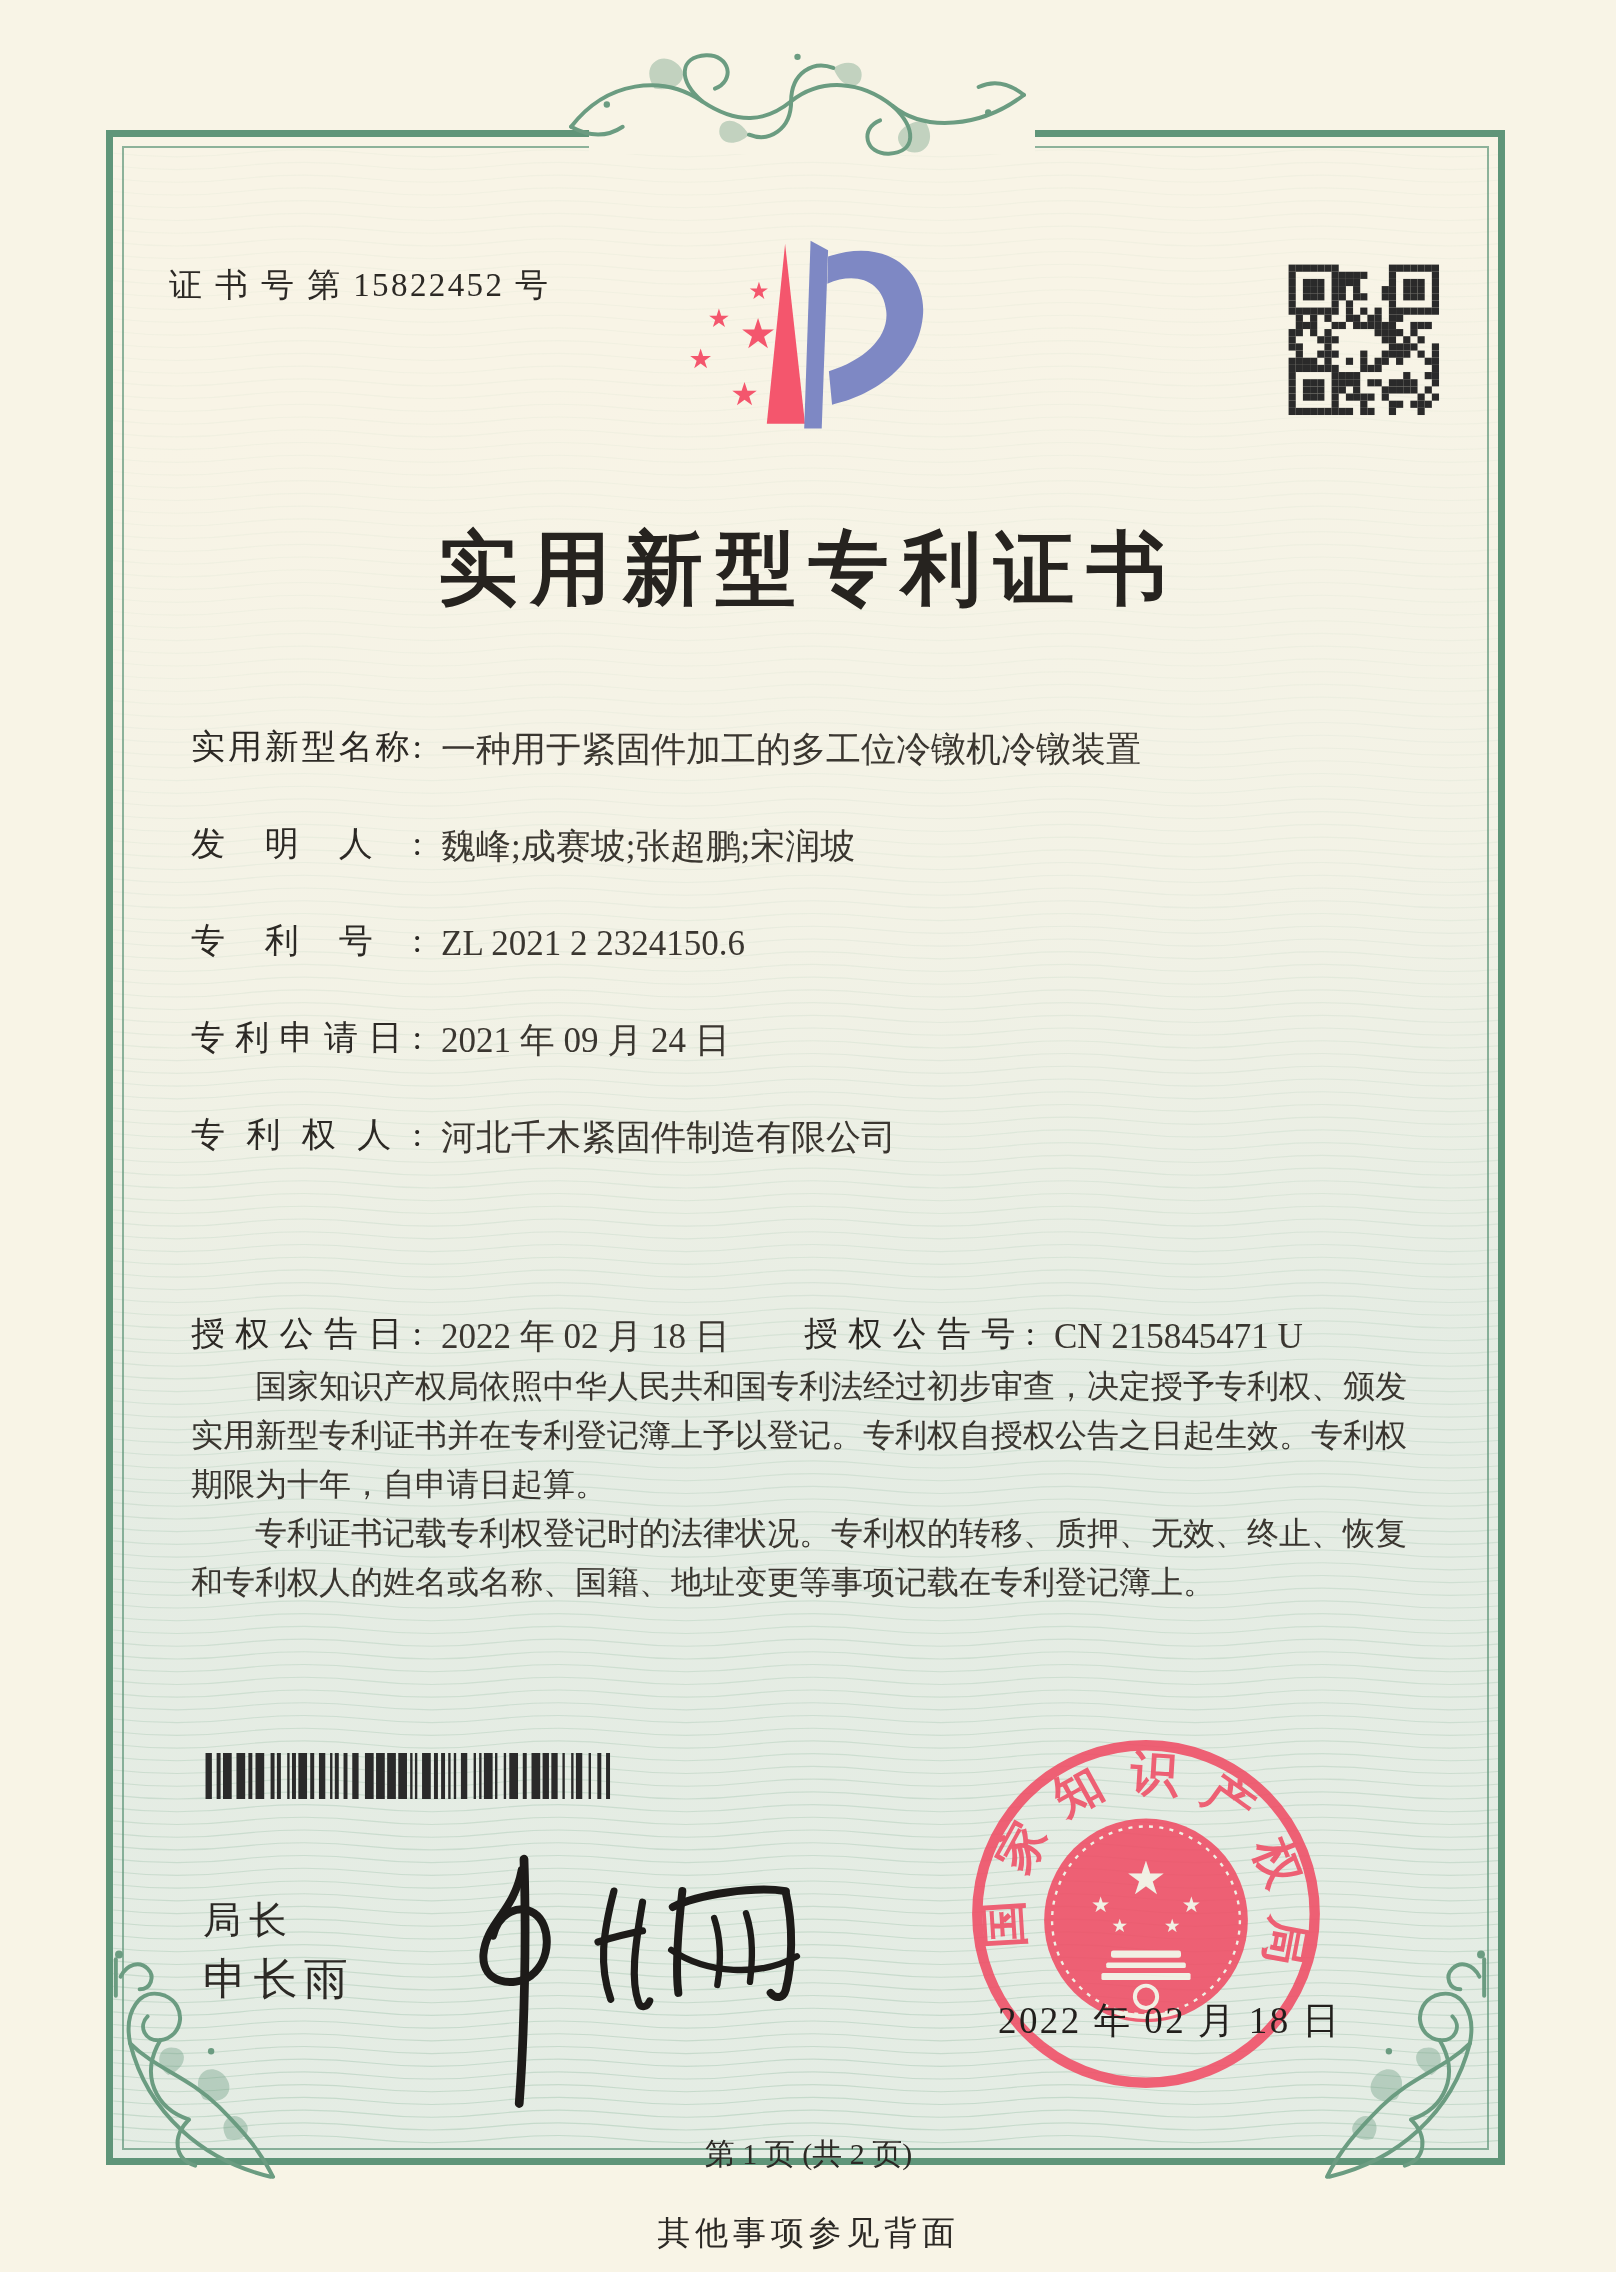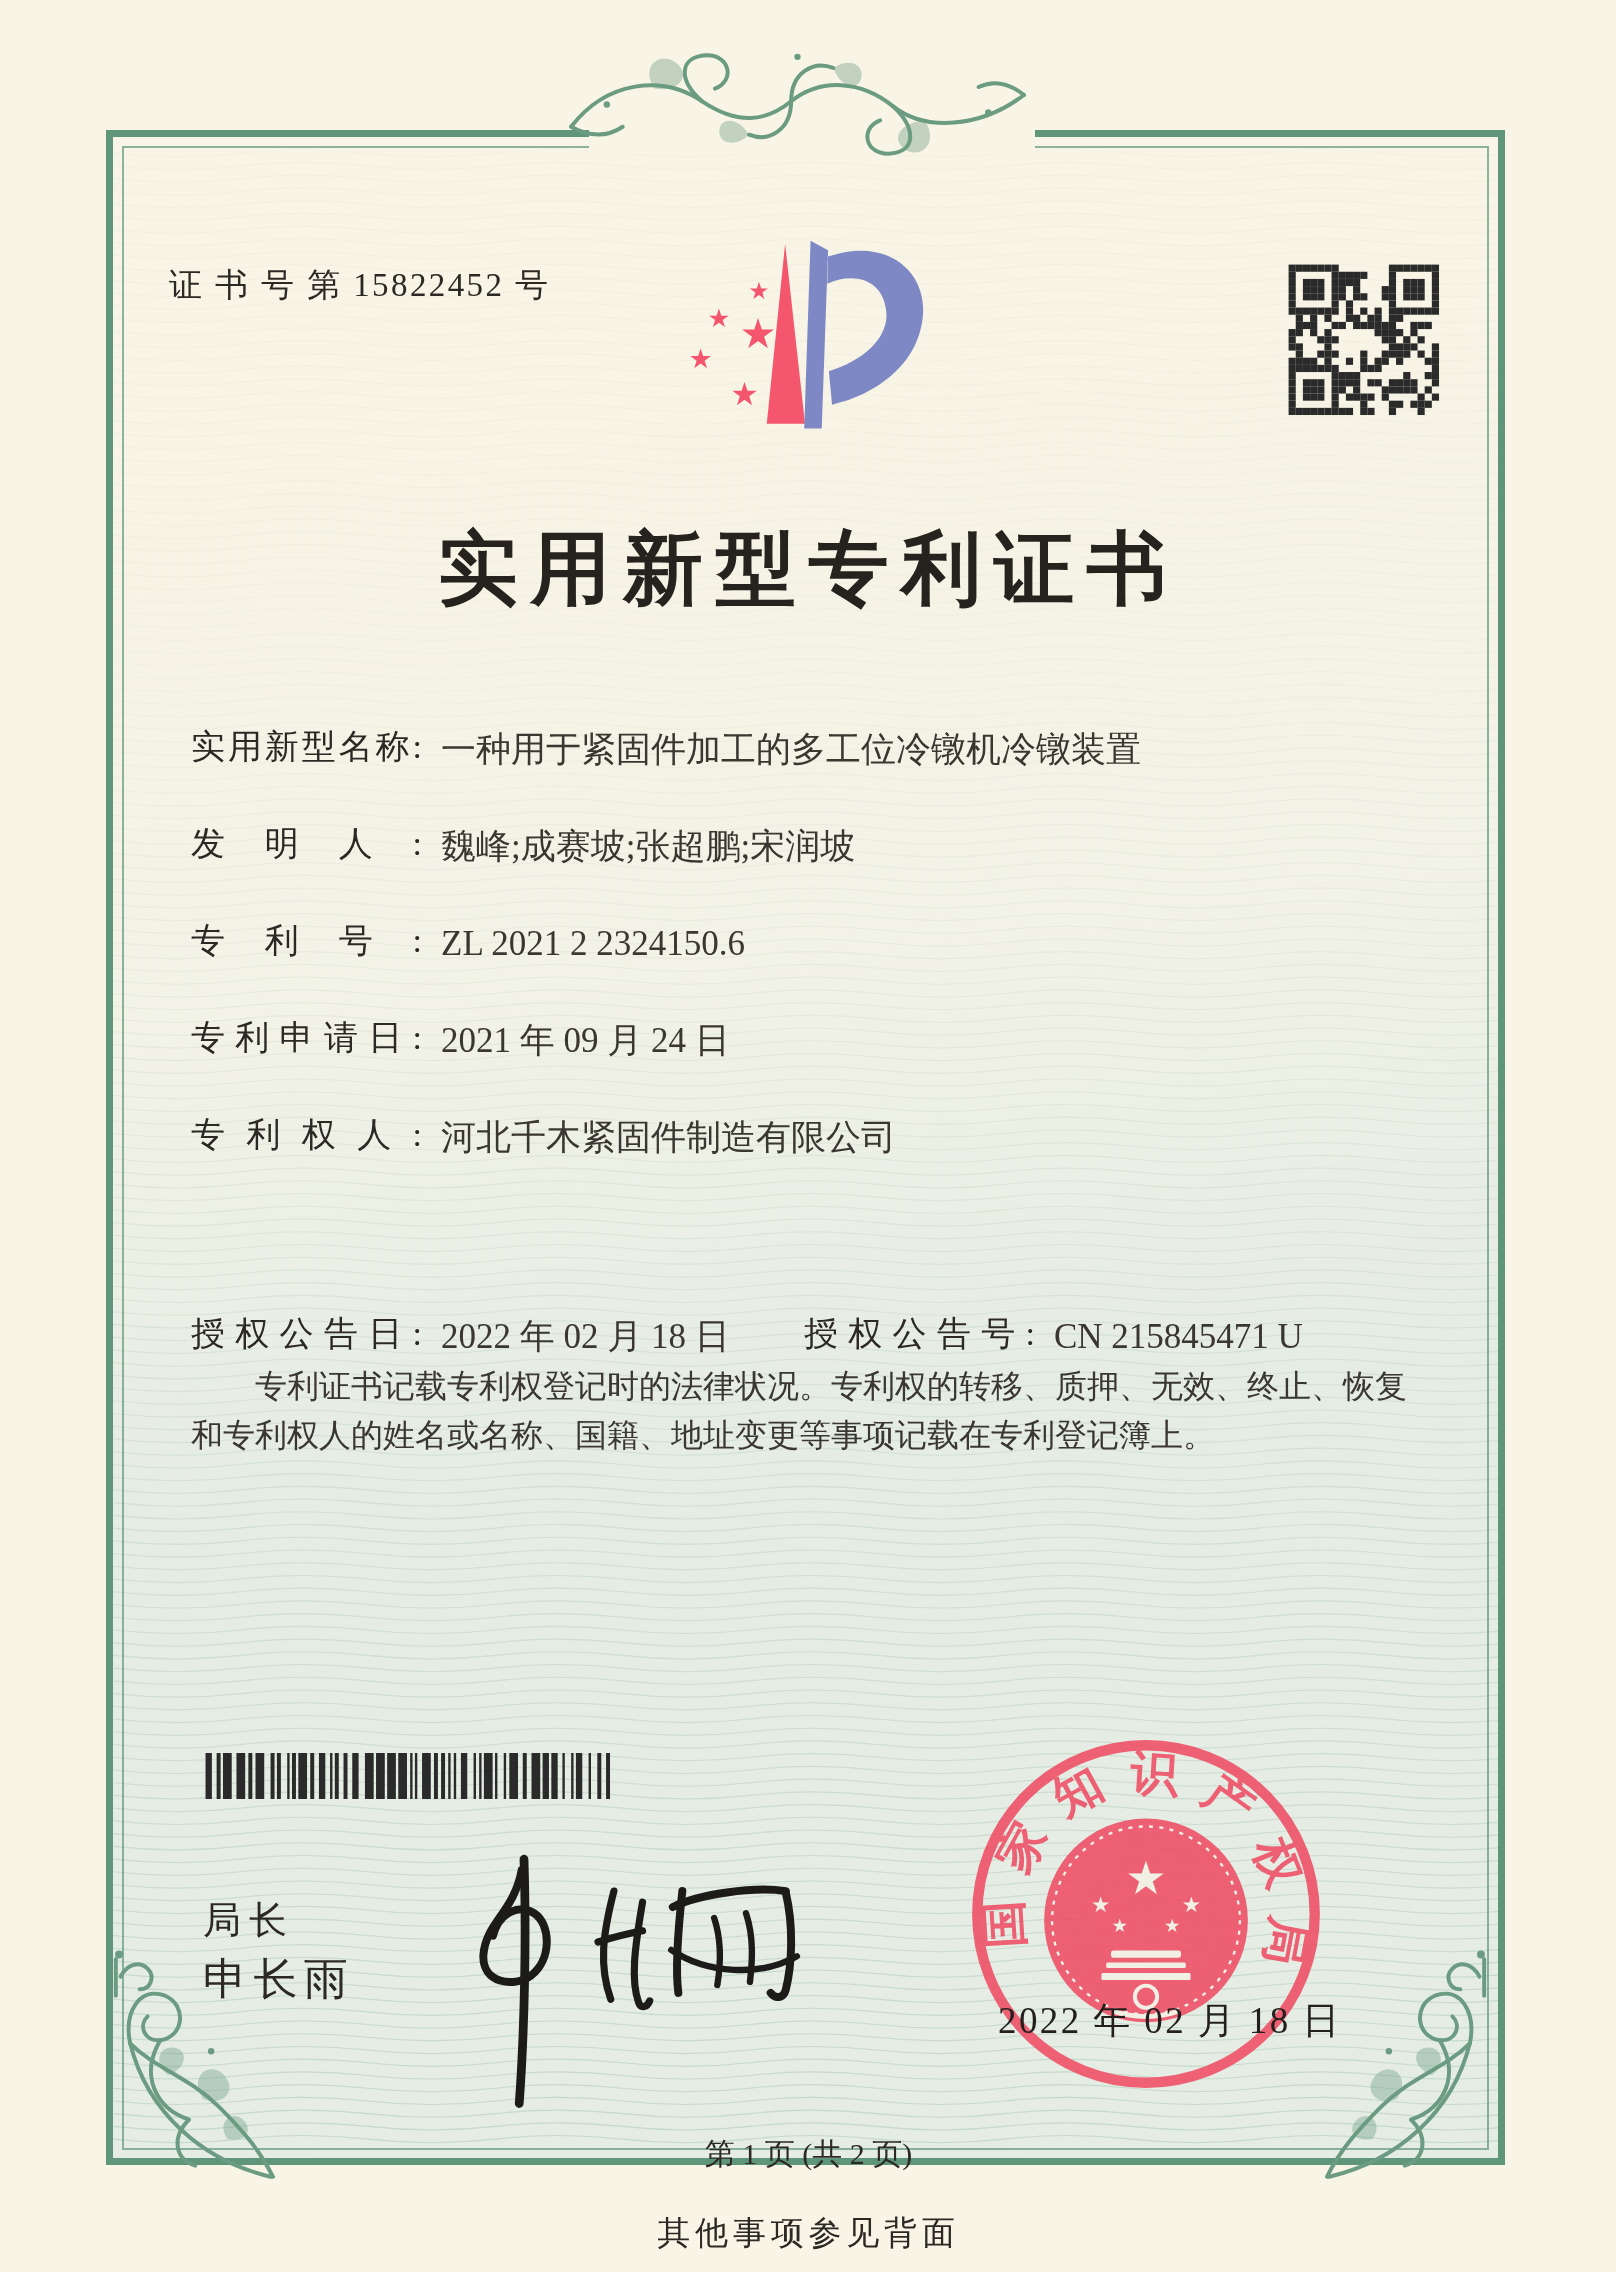--- a/index.html
+++ b/index.html
@@ -560,20 +560,21 @@
   <div class="frow2" style="left:191px;top:1311px">
     <span class="flabel">授权公告日:</span>
     <span class="fvalue">2022 年 02 月 18 日</span>
   </div>
   <div class="frow2" style="left:804px;top:1311px">
     <span class="flabel">授权公告号:</span>
     <span class="fvalue">CN 215845471 U</span>
   </div>
 
   <div class="paras">
+    <p>国家知识产权局依照中华人民共和国专利法经过初步审查，决定授予专利权、颁发实用新型专利证书并在专利登记簿上予以登记。专利权自授权公告之日起生效。专利权期限为十年，自申请日起算。</p>
     <p>专利证书记载专利权登记时的法律状况。专利权的转移、质押、无效、终止、恢复和专利权人的姓名或名称、国籍、地址变更等事项记载在专利登记簿上。</p>
   </div>
 
   <svg class="barcode" id="barcode" viewBox="0 0 532 58">
       <g fill="#2a2a2a">
         <rect x="0" y="0" width="8" height="58"></rect>
         <rect x="14" y="0" width="5" height="58"></rect>
         <rect x="22" y="0" width="11" height="58"></rect>
         <rect x="39" y="0" width="11" height="58"></rect>
         <rect x="54" y="0" width="5" height="58"></rect>

